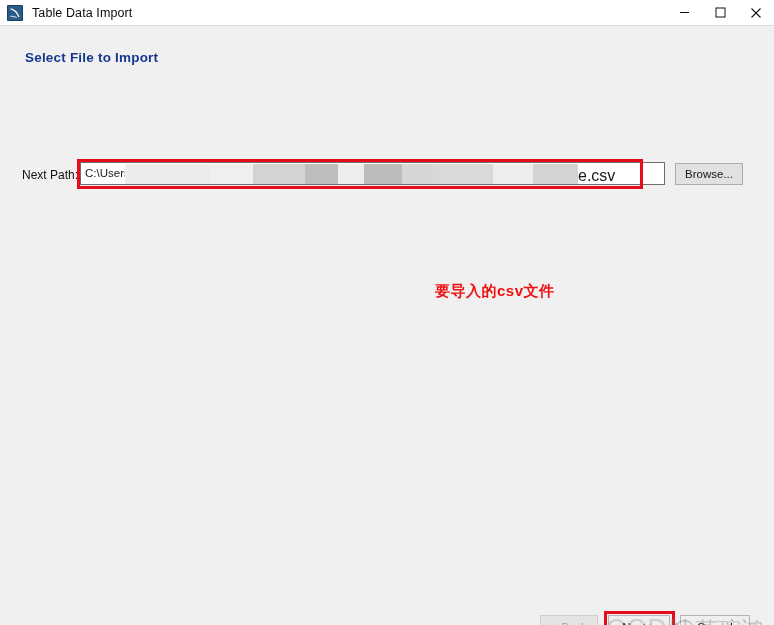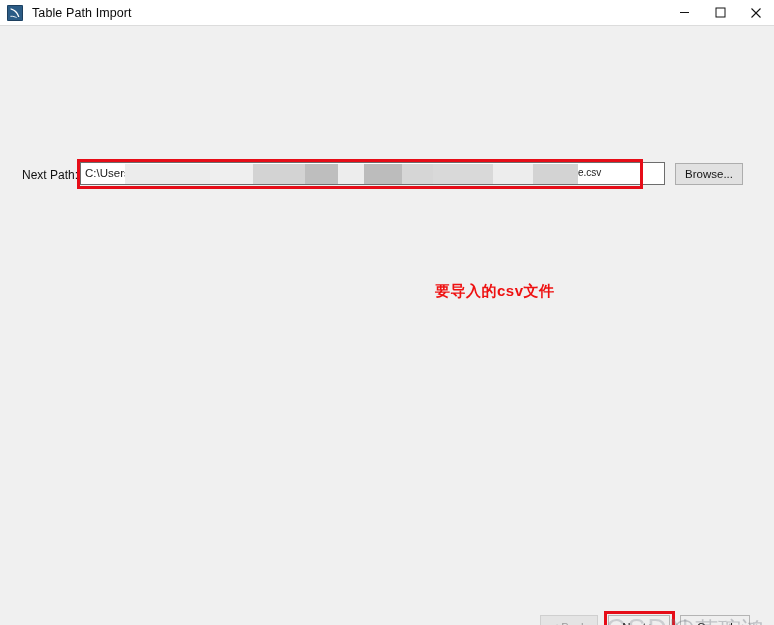--- a/index.html
+++ b/index.html
@@ -118,21 +118,21 @@
     left: 4px;
     top: 4px;
     font-size: 11.5px;
     color: #1a1a1a;
     white-space: nowrap;
   }
   .path-text-end {
     position: absolute;
     left: 497px;
     top: 4px;
-    font-size: 10px;
+    font-size: 16px;
     color: #1a1a1a;
     white-space: nowrap;
   }
   
   .redact {
     position: absolute;
     top: 1px;
     height: 21px;
   }
 
@@ -260,21 +260,21 @@
 
 <div class="titlebar">
   <span class="app-icon">
     <svg width="16" height="16" viewBox="0 0 16 16">
       <rect x="0" y="0" width="16" height="16" rx="1" fill="#2b5c86"></rect>
       <rect x="0.5" y="0.5" width="15" height="15" rx="1" fill="none" stroke="#1d3f5e" stroke-width="1"></rect>
       <path d="M3.6 3.2 C 8.0 4.2, 11.4 7.4, 12.4 12.0 L 11.1 12.0 C 10.1 8.2, 7.1 5.2, 3.6 4.4 Z" fill="#ffffff"></path>
       <path d="M3.4 11.3 C 6.0 11.0, 8.3 12.0, 9.6 12.6" fill="none" stroke="#ffffff" stroke-width="0.9"></path>
     </svg>
   </span>
-  <span class="title-text">Table Path Import</span>
+  <span class="title-text">Table Data Import</span>
   <span class="win-buttons">
     <span class="win-btn">
       <svg width="11" height="11" viewBox="0 0 11 11">
           <line x1="1" y1="5.5" x2="10" y2="5.5" stroke="#141414" stroke-width="1"></line>
         </svg>
     </span>
     <span class="win-btn">
       <svg width="11" height="11" viewBox="0 0 11 11">
           <rect x="1" y="1" width="9" height="9" fill="none" stroke="#141414" stroke-width="1"></rect>
         </svg>
@@ -284,20 +284,21 @@
           <line x1="1.5" y1="1.5" x2="10.5" y2="10.5" stroke="#141414" stroke-width="1.1"></line>
           <line x1="10.5" y1="1.5" x2="1.5" y2="10.5" stroke="#141414" stroke-width="1.1"></line>
         </svg>
     </span>
   </span>
 </div>
 <div class="titlebar-sep"></div>
 
 <div class="dialog-body">
 
+  <div class="section-title">Select File to Import</div>
 
 
   <div class="filepath-label">Next Path:</div>
 
   <div class="path-input">
     <span class="path-text-start">C:\Users</span>
     <span class="path-text-end">e.csv</span>
     <span id="redaction-layer"><span class="redact" style="left: 44px; width: 85px; background: rgb(236, 236, 236);"></span><span class="redact" style="left: 129px; width: 43px; background: rgb(239, 239, 239);"></span><span class="redact" style="left: 172px; width: 52px; background: rgb(211, 211, 211);"></span><span class="redact" style="left: 224px; width: 33px; background: rgb(190, 190, 190);"></span><span class="redact" style="left: 257px; width: 26px; background: rgb(237, 237, 237);"></span><span class="redact" style="left: 283px; width: 38px; background: rgb(188, 188, 188);"></span><span class="redact" style="left: 321px; width: 31px; background: rgb(214, 214, 214);"></span><span class="redact" style="left: 352px; width: 60px; background: rgb(217, 217, 217);"></span><span class="redact" style="left: 412px; width: 40px; background: rgb(237, 237, 237);"></span><span class="redact" style="left: 452px; width: 45px; background: rgb(211, 211, 211);"></span></span>
   </div>
 

